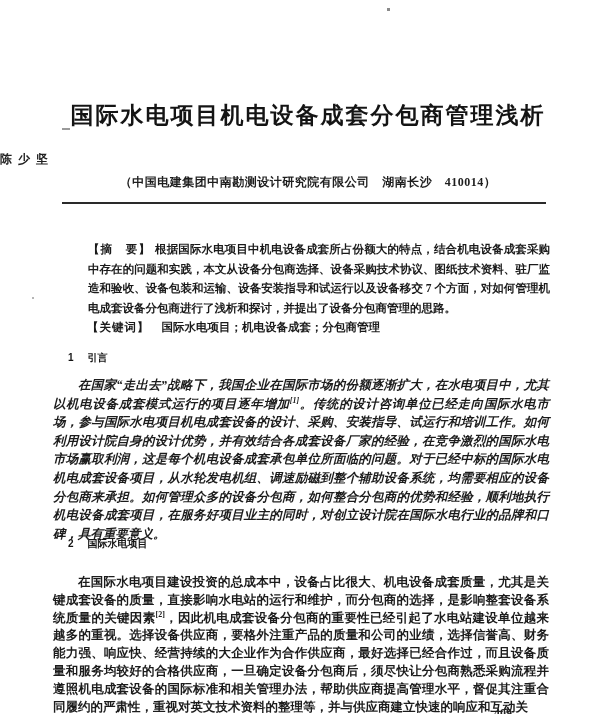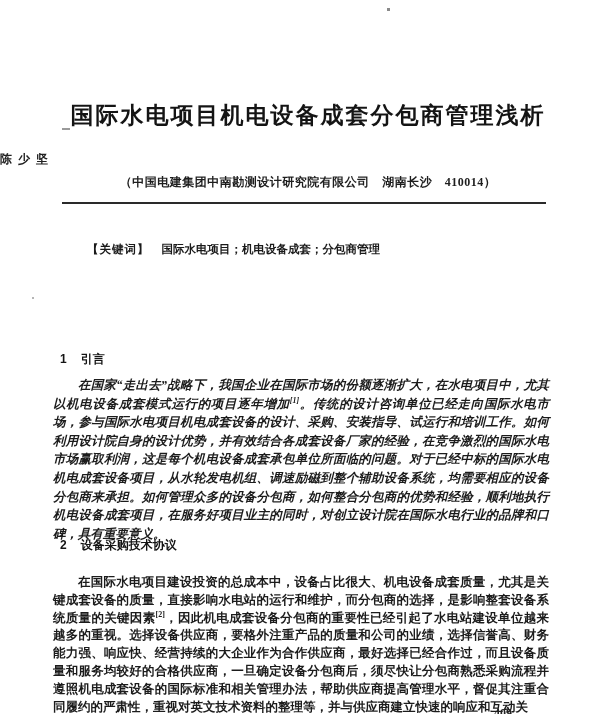--- a/index.html
+++ b/index.html
@@ -78,23 +78,23 @@
   .abstract-text { margin-left: 4px; }
   .keywords-line {
     position: relative;
     left: -1px;
     margin-top: 0px;
     text-align: left;
   }
   .keywords-text { margin-left: 12px; }
   .section-heading {
     position: absolute;
-    left: 60px;
+    left: 68px;
     font-family: "Liberation Sans", sans-serif;
-    font-size: 12px;
+    font-size: 10px;
     font-weight: 700;
     color: #141414;
     white-space: nowrap;
   }
   .section-heading .sec-num { margin-right: 14px; }
   #sec1-heading { top: 351px; }
   #sec2-heading { top: 537px; }
   .body-paragraph {
     position: absolute;
     left: 53px;
@@ -140,30 +140,31 @@
 
   <div class="paper-title">国际水电项目机电设备成套分包商管理浅析</div>
 
   <div class="author-line">陈少坚</div>
 
   <div class="affiliation-line">（中国电建集团中南勘测设计研究院有限公司　湖南长沙　410014）</div>
 
   <div class="head-rule"></div>
 
   <div class="abstract-block">
+    <div><span class="abstract-label">【摘　要】</span><span class="abstract-text">根据国际水电项目中机电设备成套所占份额大的特点，结合机电设备成套采购中存在的问题和实践，本文从设备分包商选择、设备采购技术协议、图纸技术资料、驻厂监造和验收、设备包装和运输、设备安装指导和试运行以及设备移交 7 个方面，对如何管理机电成套设备分包商进行了浅析和探讨，并提出了设备分包商管理的思路。</span></div>
     <div class="keywords-line"><span class="keywords-label">【关键词】</span><span class="keywords-text">国际水电项目；机电设备成套；分包商管理</span></div>
   </div>
 
   <div class="section-heading" id="sec1-heading">
     <span class="sec-num">1</span><span>引言</span>
   </div>
 
   <div class="body-paragraph" id="sec1-paragraph"><span>在国家“走出去”战略下，我国企业在国际市场的份额逐渐扩大，在水电项目中，尤其以机电设备成套模式运行的项目逐年增加</span><sup>[1]</sup><span>。传统的设计咨询单位已经走向国际水电市场，参与国际水电项目机电成套设备的设计、采购、安装指导、试运行和培训工作。如何利用设计院自身的设计优势，并有效结合各成套设备厂家的经验，在竞争激烈的国际水电市场赢取利润，这是每个机电设备成套承包单位所面临的问题。对于已经中标的国际水电机电成套设备项目，从水轮发电机组、调速励磁到整个辅助设备系统，均需要相应的设备分包商来承担。如何管理众多的设备分包商，如何整合分包商的优势和经验，顺利地执行机电设备成套项目，在服务好项目业主的同时，对创立设计院在国际水电行业的品牌和口碑，具有重要意义。</span></div>
 
   <div class="section-heading" id="sec2-heading">
-    <span class="sec-num">2</span><span>设备采购技术协议</span>
+    <span class="sec-num">2</span><span>国际水电项目</span>
   </div>
 
   <div class="body-paragraph" id="sec2-paragraph"><span>在国际水电项目建设投资的总成本中，设备占比很大、机电设备成套质量，尤其是关键成套设备的质量，直接影响水电站的运行和维护，而分包商的选择，是影响整套设备系统质量的关键因素</span><sup>[2]</sup><span>，因此机电成套设备分包商的重要性已经引起了水电站建设单位越来越多的重视。选择设备供应商，要格外注重产品的质量和公司的业绩，选择信誉高、财务能力强、响应快、经营持续的大企业作为合作供应商，最好选择已经合作过，而且设备质量和服务均较好的合格供应商，一旦确定设备分包商后，须尽快让分包商熟悉采购流程并遵照机电成套设备的国际标准和相关管理办法，帮助供应商提高管理水平，督促其注重合同履约的严肃性，重视对英文技术资料的整理等，并与供应商建立快速的响应和互动关</span></div>
 
   <div class="page-number">409</div>
 
 </div>
 
 </body></html>

